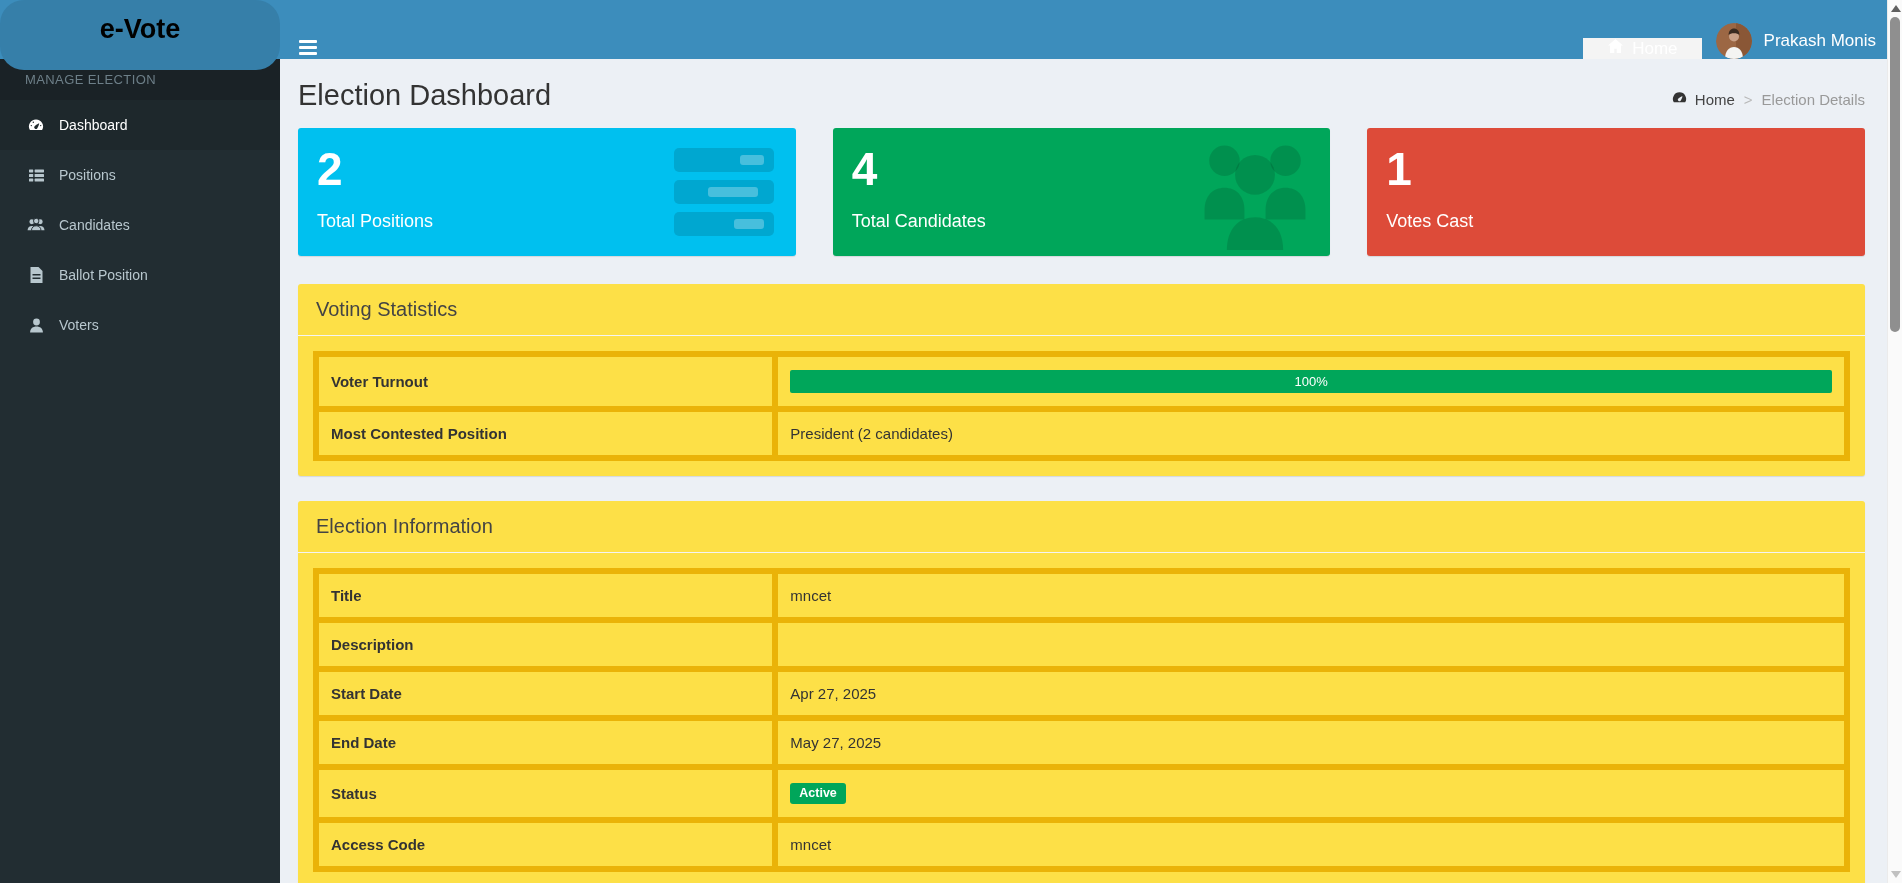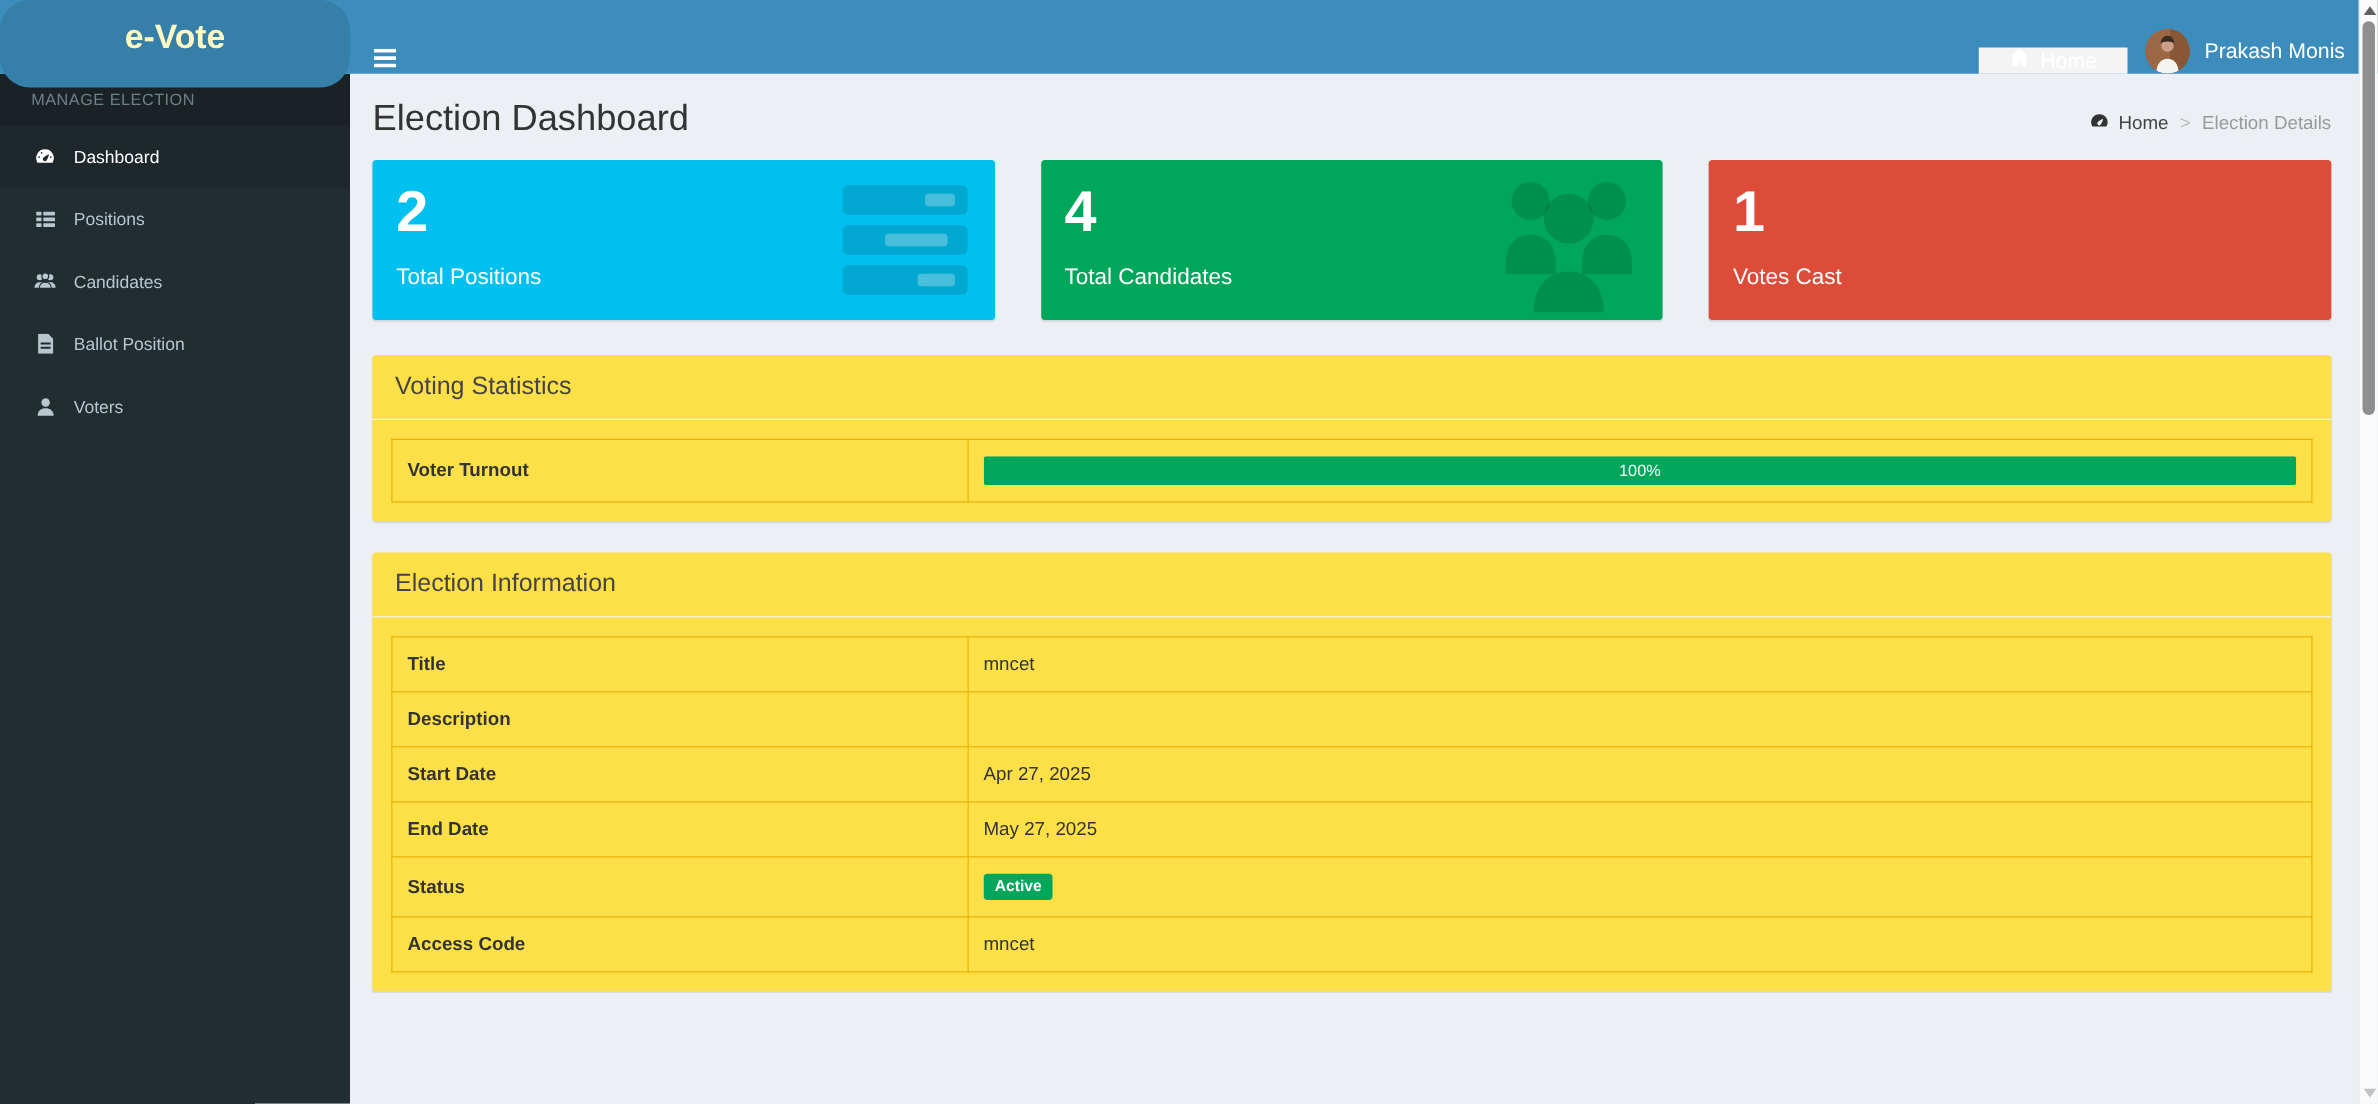--- a/index.html
+++ b/index.html
@@ -6,21 +6,21 @@
   html,body { width:1902px; height:883px; overflow:hidden; }
   body {
     font-family: "Liberation Sans", "DejaVu Sans", sans-serif;
     background:#ecf0f5; color:#333;
   }
   .app { position:relative; width:1902px; height:883px; overflow:hidden; }
 
   
   .navbar { position:absolute; top:0; left:0; width:100%; height:59px; background:#3c8dbc; display:flex; z-index:5; }
   .logo {
-    width:280px; height:70px; background:#367fa9; color:#fef9c3;
+    width:280px; height:70px; background:#367fa9; color:#000000;
     font-size:27px; font-weight:bold; text-align:center; line-height:59px; flex:0 0 280px;
     cursor:pointer;
     border-radius:24px;
   }
   .nav-rest { flex:1; display:flex; align-items:flex-end; }
   .sidebar-toggle { width:55px; display:flex; align-items:center; justify-content:center; cursor:pointer; color:#fff; }
   .nav-spacer { flex:1; }
   .nav-home {
     display:flex; align-items:center; gap:8px; padding:0 24px;
     background:#f4f4f4; color:#fff; font-size:17px; cursor:pointer;
@@ -56,21 +56,21 @@
   .small-box h3 { font-size:46px; font-weight:bold; line-height:1.1; }
   .small-box p { font-size:18px; margin-top:16px; }
   .small-box .big-icon { position:absolute; top:14px; right:16px; }
 
   
   .panel { background:#fde047; border-radius:3px; box-shadow:0 1px 1px rgba(0,0,0,.1); margin-bottom:25px; }
   .panel-header { padding:14px 18px; border-bottom:1px solid #f4f4f4; }
   .panel-title { font-size:20px; color:#444; font-weight:400; }
   .panel-body { padding:15px; }
   table.info-table { width:100%; border-collapse:collapse; font-size:15px; }
-  table.info-table td { border:1px solid #eab308; padding:13px 12px; vertical-align:middle; }
+  table.info-table td { border:6px solid #eab308; padding:13px 12px; vertical-align:middle; }
   td.label-cell { width:30%; font-weight:bold; color:#333; }
   td.progress-cell { padding:15px 12px; }
 
   .progress { width:100%; height:23px; border-radius:2px; overflow:hidden; background:#f5f5f5; }
   .progress-bar { height:100%; color:#fff; font-size:13px; text-align:center; line-height:23px; }
 
   .badge { display:inline-block; color:#fff; font-size:12.5px; font-weight:bold; padding:4px 9px; border-radius:3px; line-height:1; }
 
   
   .scrollbar { position:absolute; top:0; right:0; width:15px; height:883px; background:#fafafa; border-left:1px solid #ebebeb; z-index:10; }
@@ -235,20 +235,24 @@
         <table class="info-table">
           <tbody id="voting-stats-tbody">
               <tr>
                 <td class="label-cell">Voter Turnout</td>
                 <td class="progress-cell">
                   <div class="progress">
                     <div class="progress-bar" style="width:100%;background:#00a65a">100%</div>
                   </div>
                 </td>
               </tr>
+              <tr>
+                <td class="label-cell">Most Contested Position</td>
+                <td>President (2 candidates)</td>
+              </tr>
             </tbody>
         </table>
       </div>
     </div>
 
     <div class="panel">
       <div class="panel-header">
         <span class="panel-title">Election Information</span>
       </div>
       <div class="panel-body">

